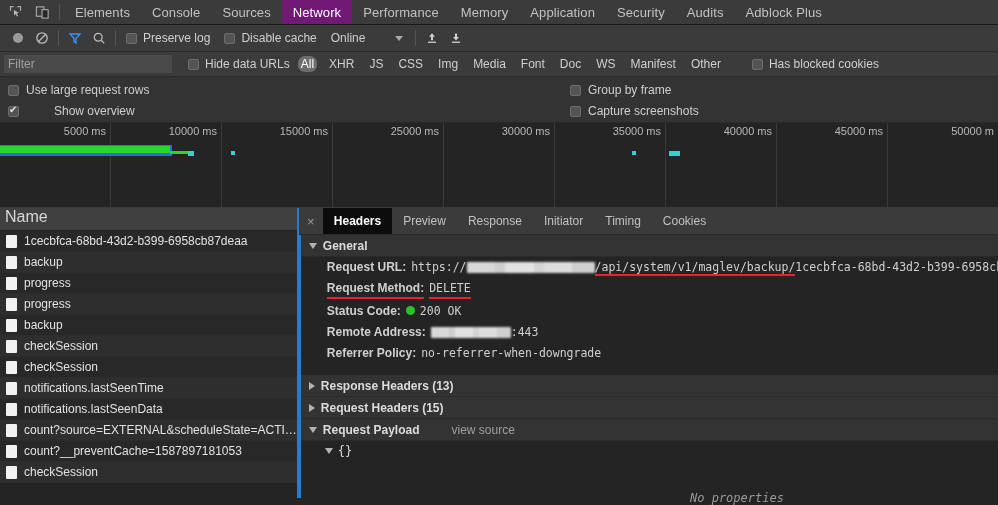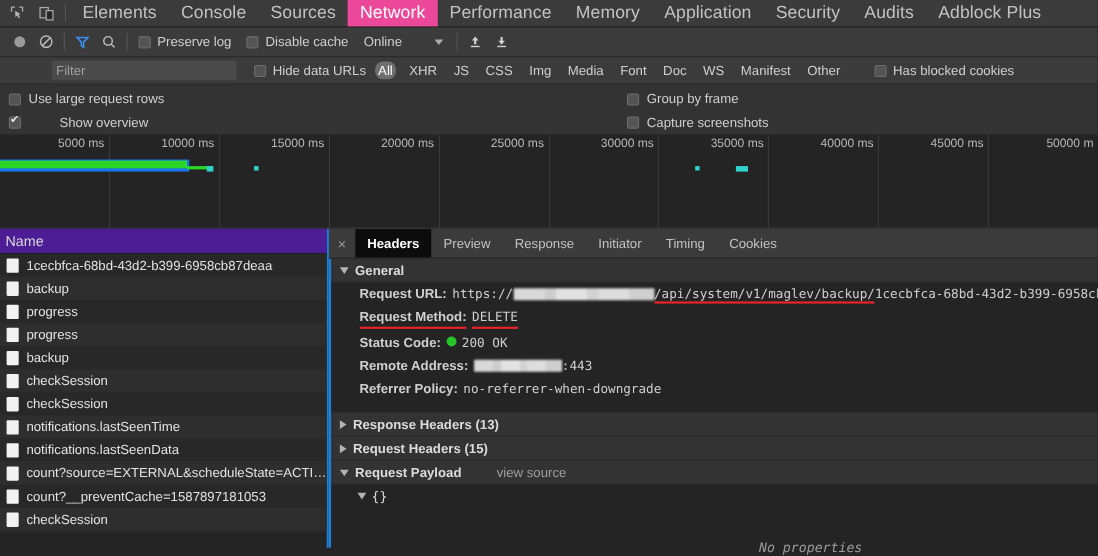--- a/index.html
+++ b/index.html
@@ -16,23 +16,23 @@
   .tabstrip {
     display: flex; align-items: stretch;
     height: 24px; background: #3b3b3b;
     border-bottom: 1px solid #1a1a1a;
   }
   .tb-icons { display: flex; align-items: center; padding: 0 4px 0 6px; gap: 9px; }
   .tb-icon { width: 18px; height: 16px; display: flex; align-items: center; justify-content: center; opacity: .85; }
   .vsep { width: 1px; height: 16px; background: #555; align-self: center; margin: 0 4px; }
   .tab {
     display: flex; align-items: center; padding: 0 11px;
-    font-size: 16px; color: #c2c2c2; white-space: nowrap; letter-spacing: .1px;
-  }
-  .tab.active { background: #ec4899; color: #ffffff; }
+    font-size: 13px; color: #c2c2c2; white-space: nowrap; letter-spacing: .1px;
+  }
+  .tab.active { background: #701a75; color: #ffffff; }
 
   
   .toolbar {
     display: flex; align-items: center; height: 26px;
     background: #3b3b3b; border-bottom: 1px solid #2a2a2a;
     padding-left: 6px; font-size: 12px; color: #cfcfcf;
   }
   .tool-btn { width: 24px; height: 22px; display: flex; align-items: center; justify-content: center; }
   .chk-wrap { display: flex; align-items: center; gap: 6px; margin-left: 6px; }
   .cbox {
@@ -50,21 +50,21 @@
 
   
   .filterrow {
     display: flex; align-items: center; height: 24px;
     background: #3b3b3b; border-bottom: 1px solid #2a2a2a;
     padding-left: 4px; font-size: 12px;
   }
   .filter-input {
     width: 160px; height: 16px; background: #4a4a4a; border: none; outline: none;
     color: #f0abfc; font-size: 12px; font-family: "Liberation Sans", sans-serif;
-    padding: 1px 4px; margin-right: 10px; margin-left: 43px;
+    padding: 1px 4px; margin-right: 10px;
   }
   .filter-input::placeholder { color: #a0a0a0; }
   .ftypes { display: flex; align-items: center; gap: 9px; margin-left: 8px; color: #cfcfcf; }
   .ftype { white-space: nowrap; padding: 1px 3px; border-radius: 7px; }
   .ftype.sel { background: #6e6e6e; color: #fff; }
 
   
   .settings {
     height: 45px; background: #333333; border-bottom: 1px solid #2a2a2a;
     position: relative; font-size: 12px;
@@ -84,22 +84,22 @@
   }
   .bars { position: absolute; left: 0; top: 22px; right: 0; height: 20px; }
   .bar-blue { position: absolute; background: #1a73e8; }
   .bar-green { position: absolute; background: #2bd62b; }
   .bar-cyan { position: absolute; background: #2fd4cf; }
 
   
   .panes { display: flex; height: 290px; }
   .left-pane { width: 303px; background: #242424; position: relative; border-right: 2px solid #1f7fd4; box-sizing: border-box; }
   .lp-header {
-    height: 22px; background: #4c1d95; border-bottom: 1px solid #1f1f1f;
-    display: flex; align-items: center; padding-left: 5px; font-size: 13px; color: #d8d8d8;
+    height: 22px; background: #404040; border-bottom: 1px solid #1f1f1f;
+    display: flex; align-items: flex-start; padding-left: 5px; font-size: 16px; color: #d8d8d8;
   }
   .req-list { position: relative; }
   .req-row {
     height: 21px; display: flex; align-items: center; gap: 7px;
     padding-left: 6px; font-size: 12px; color: #e2e2e2; box-sizing: border-box;
     border-bottom: 1px solid #2c2c2c; overflow: hidden; white-space: nowrap;
   }
   .req-row.odd { background: #282828; }
   .req-row.even { background: #2e2e2e; }
   .doc-icon {
@@ -295,23 +295,20 @@
       <div class="ovl-cell">
         <span class="ovl-label">5000 ms</span>
       </div>
       <div class="ovl-cell">
         <span class="ovl-label">10000 ms</span>
       </div>
       <div class="ovl-cell">
         <span class="ovl-label">15000 ms</span>
       </div>
       <div class="ovl-cell">
-        <span class="ovl-label">20000 ms</span>
-      </div>
-      <div class="ovl-cell">
         <span class="ovl-label">25000 ms</span>
       </div>
       <div class="ovl-cell">
         <span class="ovl-label">30000 ms</span>
       </div>
       <div class="ovl-cell">
         <span class="ovl-label">35000 ms</span>
       </div>
       <div class="ovl-cell">
         <span class="ovl-label">40000 ms</span>

